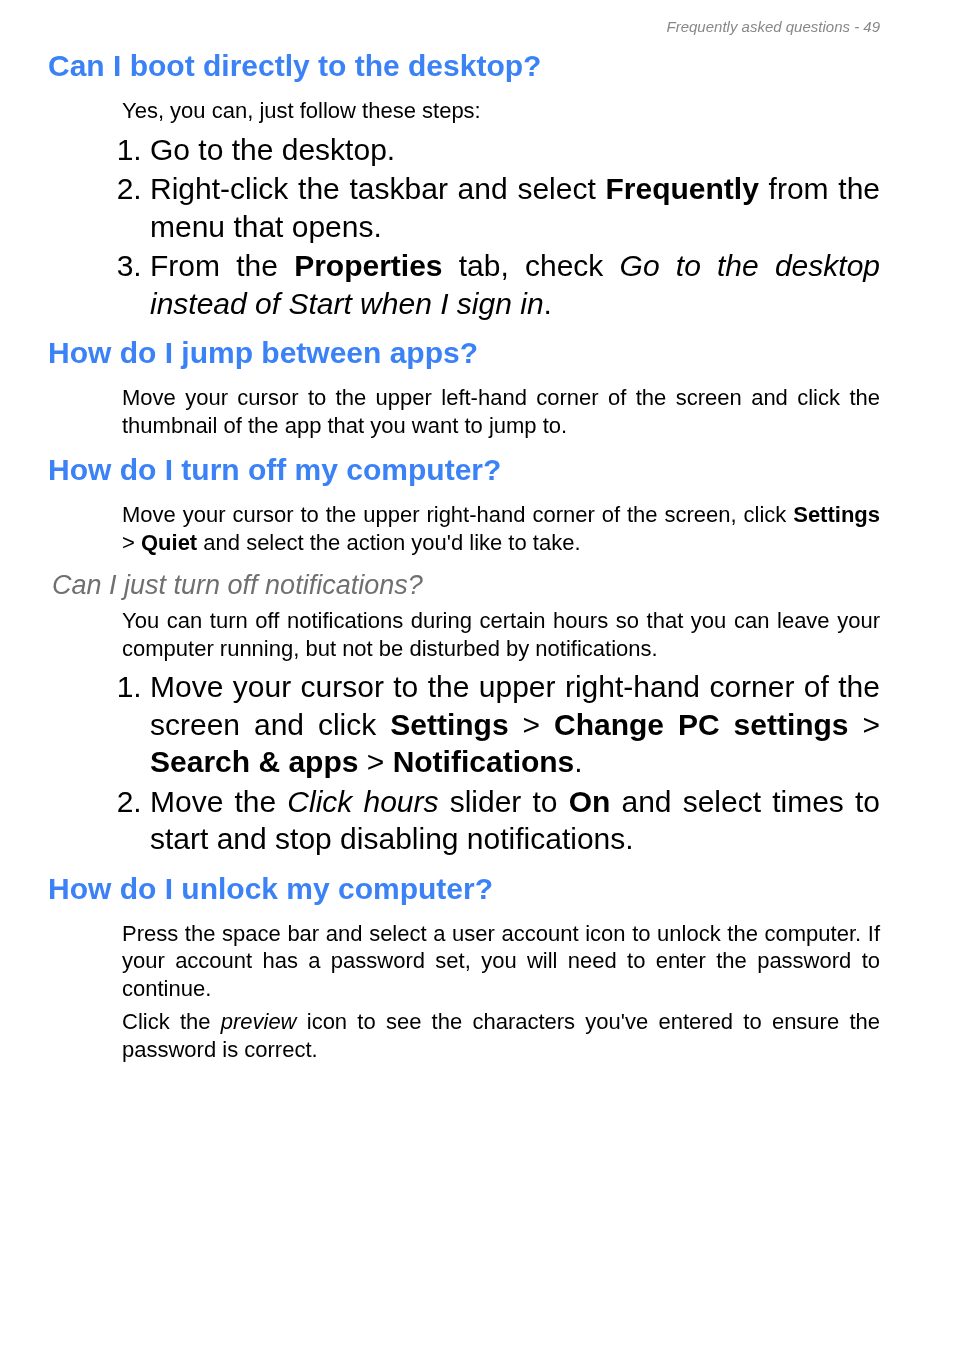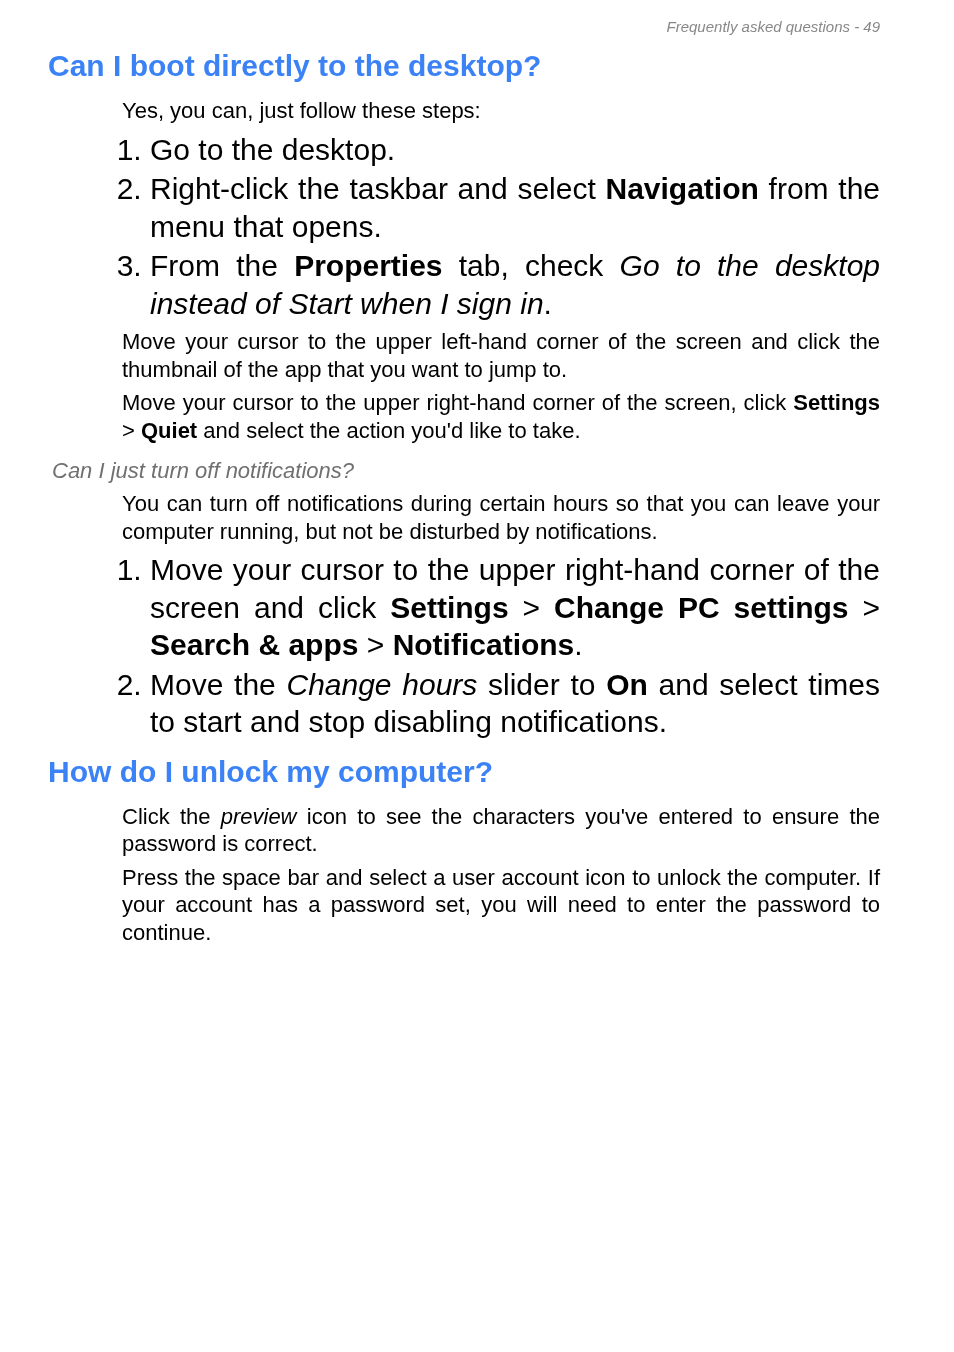--- a/index.html
+++ b/index.html
@@ -28,21 +28,21 @@
   h2.section {
     color: #3b82f6;
     font-size: 30px;
     font-weight: bold;
     margin: 14px 0 14px 0;
   }
   h3.subsection {
     color: #707070;
     font-style: italic;
     font-weight: normal;
-    font-size: 22px;
+    font-size: 27px;
     margin: 14px 0 4px 4px;
   }
   .body-indent {
     margin-left: 74px;
     margin-right: 0;
   }
   p.para {
     font-size: 22px;
     line-height: 1.25;
     text-align: justify;
@@ -68,52 +68,54 @@
 <div class="page">
 
   <div class="page-header">Frequently asked questions - 49</div>
 
   <h2 class="section">Can I boot directly to the desktop?</h2>
   <div class="body-indent">
     <p class="para">Yes, you can, just follow these steps:</p>
     <ol class="steps">
       <li>Go to the desktop.</li>
       <li>
-        <span>Right-click the taskbar and select </span><span class="b">Navigation</span><span> from the menu that opens.</span>
+        <span>Right-click the taskbar and select </span><span class="b">Frequently</span><span> from the menu that opens.</span>
       </li>
       <li>
         <span>From the </span><span class="b">Properties</span><span> tab, check </span><span class="i">Go to the desktop instead of Start when I sign in</span><span>.</span>
       </li>
     </ol>
   </div>
 
+  <h2 class="section">How do I jump between apps?</h2>
   <div class="body-indent">
     <p class="para">Move your cursor to the upper left-hand corner of the screen and click the thumbnail of the app that you want to jump to.</p>
   </div>
 
+  <h2 class="section">How do I turn off my computer?</h2>
   <div class="body-indent">
     <p class="para">
       <span>Move your cursor to the upper right-hand corner of the screen, click </span><span class="b">Settings</span><span> &gt; </span><span class="b">Quiet</span><span> and select the action you'd like to take.</span>
     </p>
   </div>
 
   <h3 class="subsection">Can I just turn off notifications?</h3>
   <div class="body-indent">
     <p class="para">You can turn off notifications during certain hours so that you can leave your computer running, but not be disturbed by notifications.</p>
     <ol class="steps">
       <li>
         <span>Move your cursor to the upper right-hand corner of the screen and click </span><span class="b">Settings</span><span> &gt; </span><span class="b">Change PC settings</span><span> &gt; </span><span class="b">Search &amp; apps</span><span> &gt; </span><span class="b">Notifications</span><span>.</span>
       </li>
       <li>
-        <span>Move the </span><span class="i">Change hours</span><span> slider to </span><span class="b">On</span><span> and select times to start and stop disabling notifications.</span>
+        <span>Move the </span><span class="i">Click hours</span><span> slider to </span><span class="b">On</span><span> and select times to start and stop disabling notifications.</span>
       </li>
     </ol>
   </div>
 
   <h2 class="section">How do I unlock my computer?</h2>
   <div class="body-indent">
+    <p class="para">Press the space bar and select a user account icon to unlock the computer. If your account has a password set, you will need to enter the password to continue.</p>
     <p class="para">
       <span>Click the </span><span class="i">preview</span><span> icon to see the characters you've entered to ensure the password is correct.</span>
     </p>
-    <p class="para">Press the space bar and select a user account icon to unlock the computer. If your account has a password set, you will need to enter the password to continue.</p>
   </div>
 
 </div>
 
 </body></html>

